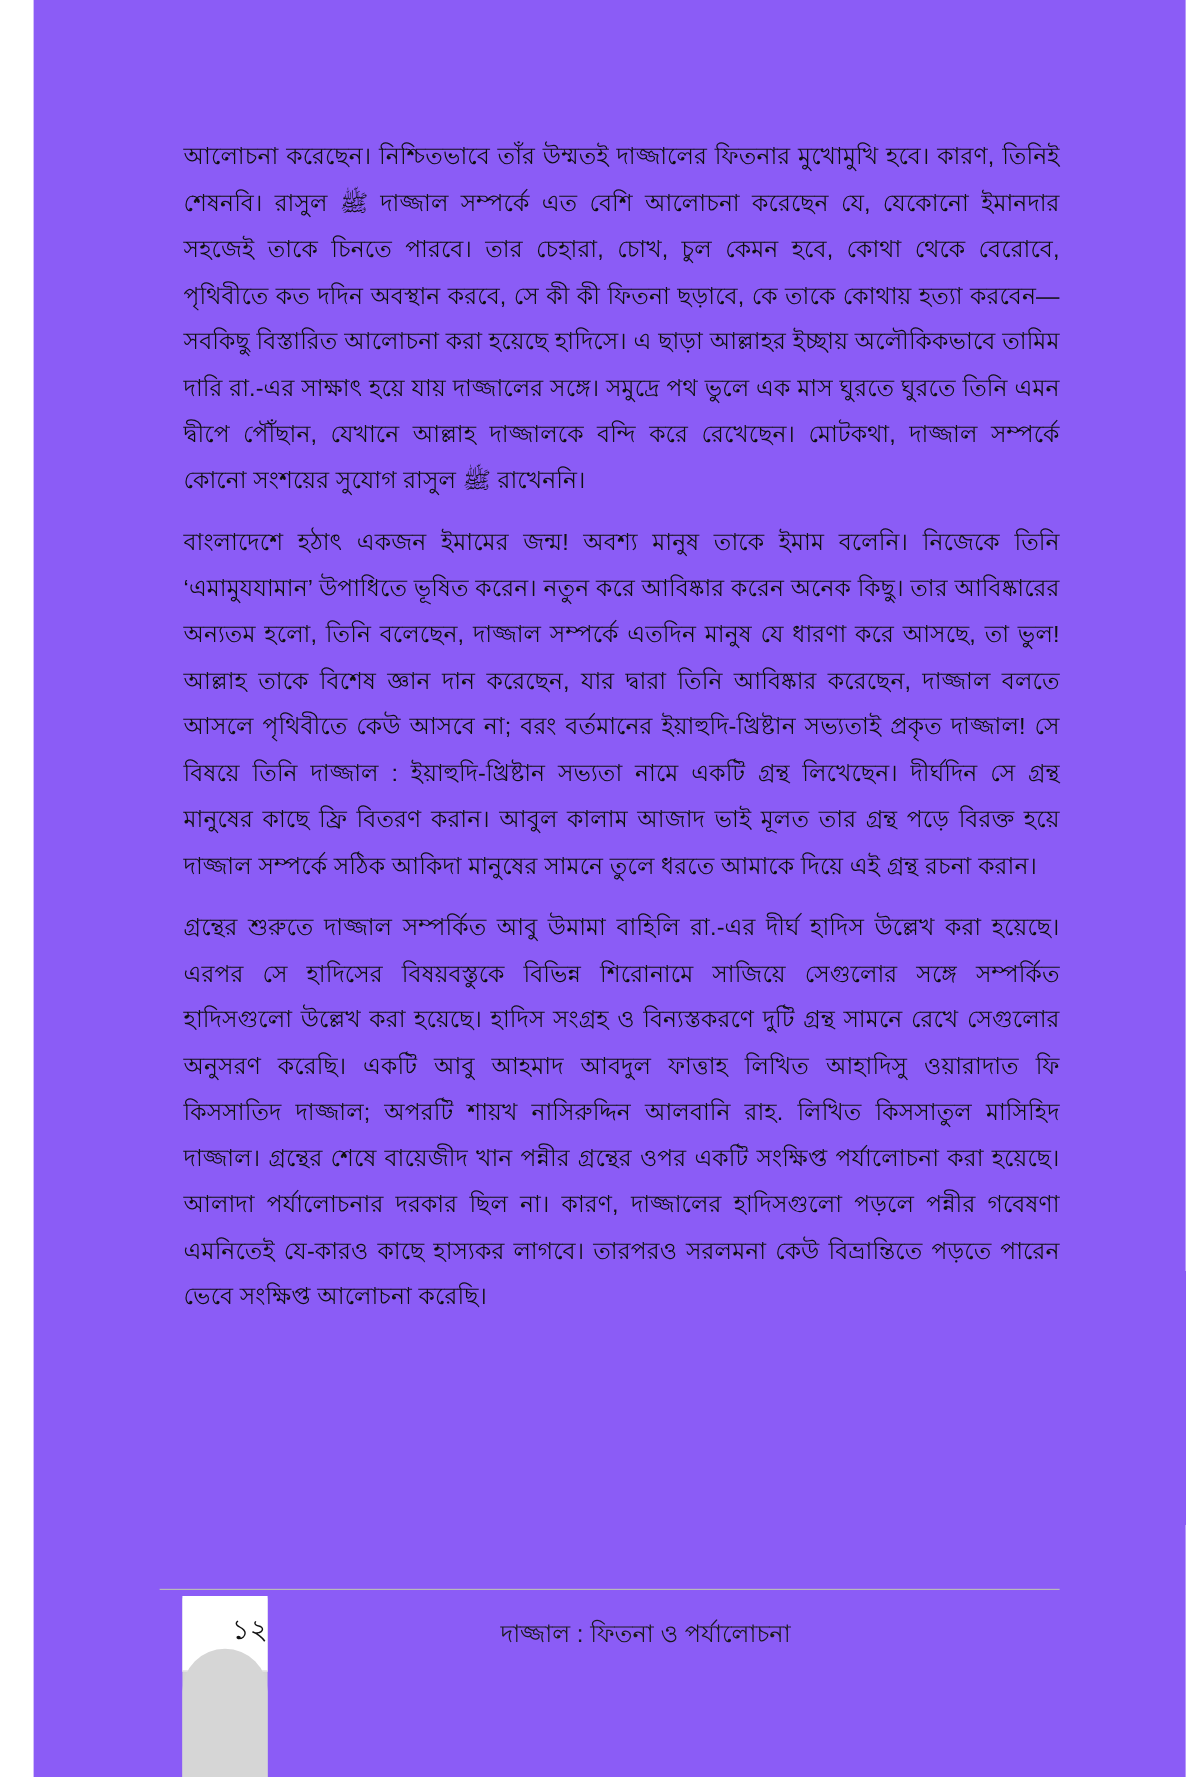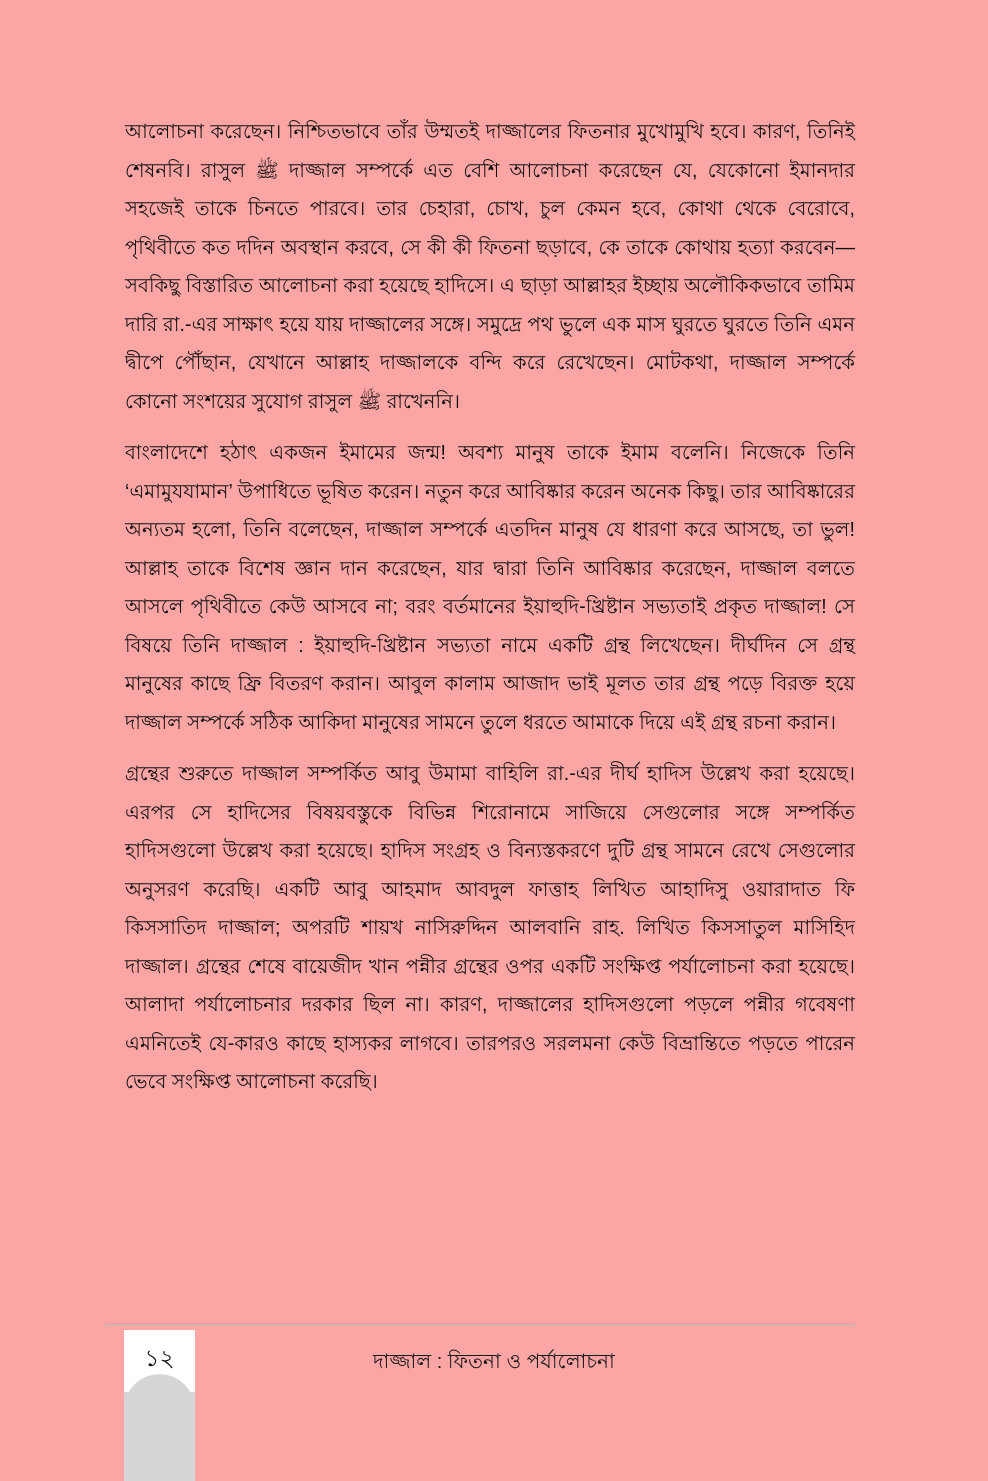--- a/index.html
+++ b/index.html
@@ -12,21 +12,22 @@
     background: #ffffff;
     font-family: "Liberation Sans", sans-serif;
     color: #141414;
     position: relative;
     overflow: hidden;
   }
 
   .page {
     position: absolute;
     inset: 0;
-    background: #fca5a5;
+    background: #8b5cf6;
+    margin-left: 28px;
   }
 
   .content {
     position: absolute;
     left: 125px;
     top: 112px;
     width: 730px;
   }
 
   .para {
@@ -49,21 +50,21 @@
     position: absolute;
     left: 105px;
     top: 1324px;
     width: 750px;
     height: 1px;
     background: #b9b9b9;
   }
 
   .footer {
     position: absolute;
-    left: 0;
+    left: 16px;
     top: 1336px;
     width: 808px;
     height: 60px;
     padding-left: 32px;
   }
 
   .footer-title {
     position: absolute;
     left: 0;
     top: 10px;
@@ -100,21 +101,21 @@
     width: 71px;
     height: 107px;
     background: #d6d6d6;
     border-radius: 36px 36px 0 0;
   }
   .page-number {
     position: absolute;
     left: 0;
     top: 10px;
     width: 71px;
-    text-align: center;
+    text-align: right;
     font-size: 23px;
     color: #111;
     z-index: 5;
     font-family: "Liberation Sans", sans-serif;
   }
 </style>
 </head>
 <body>
 
 <div class="page">

